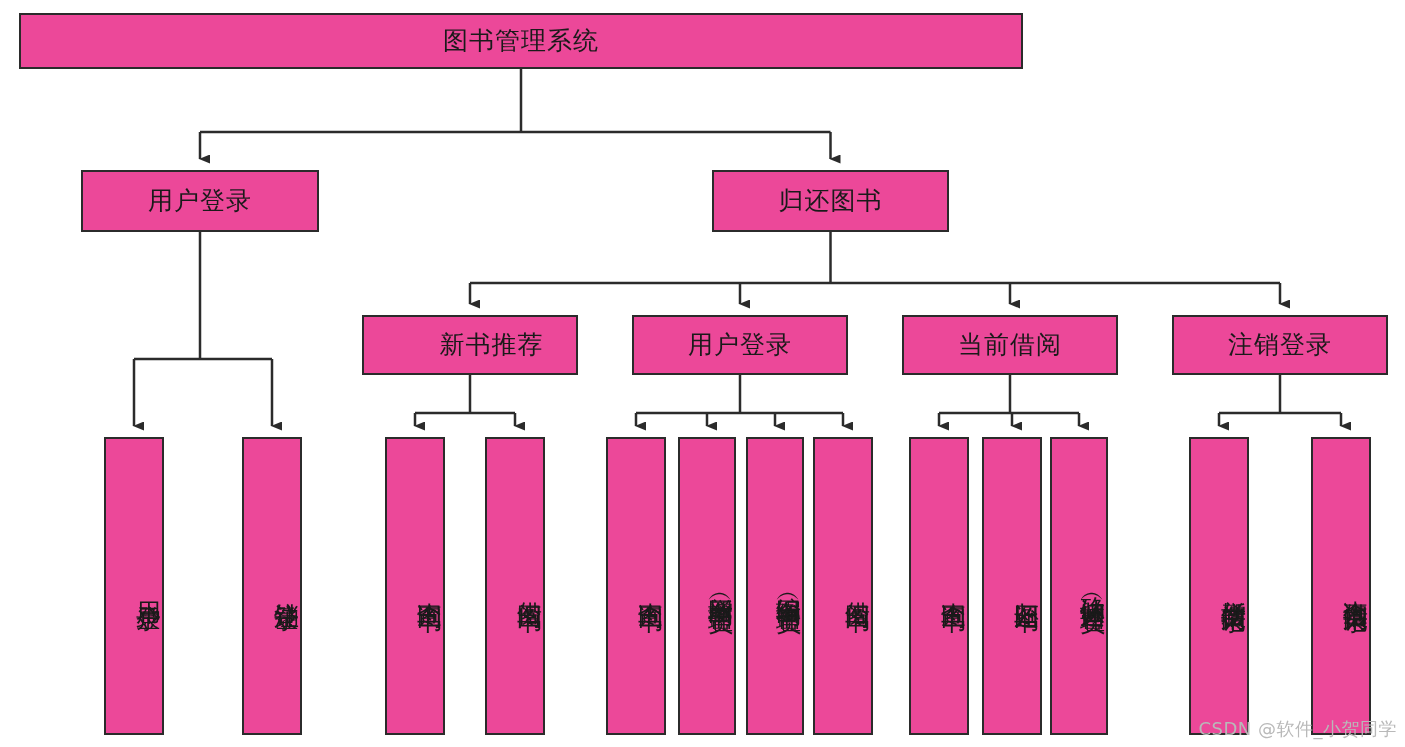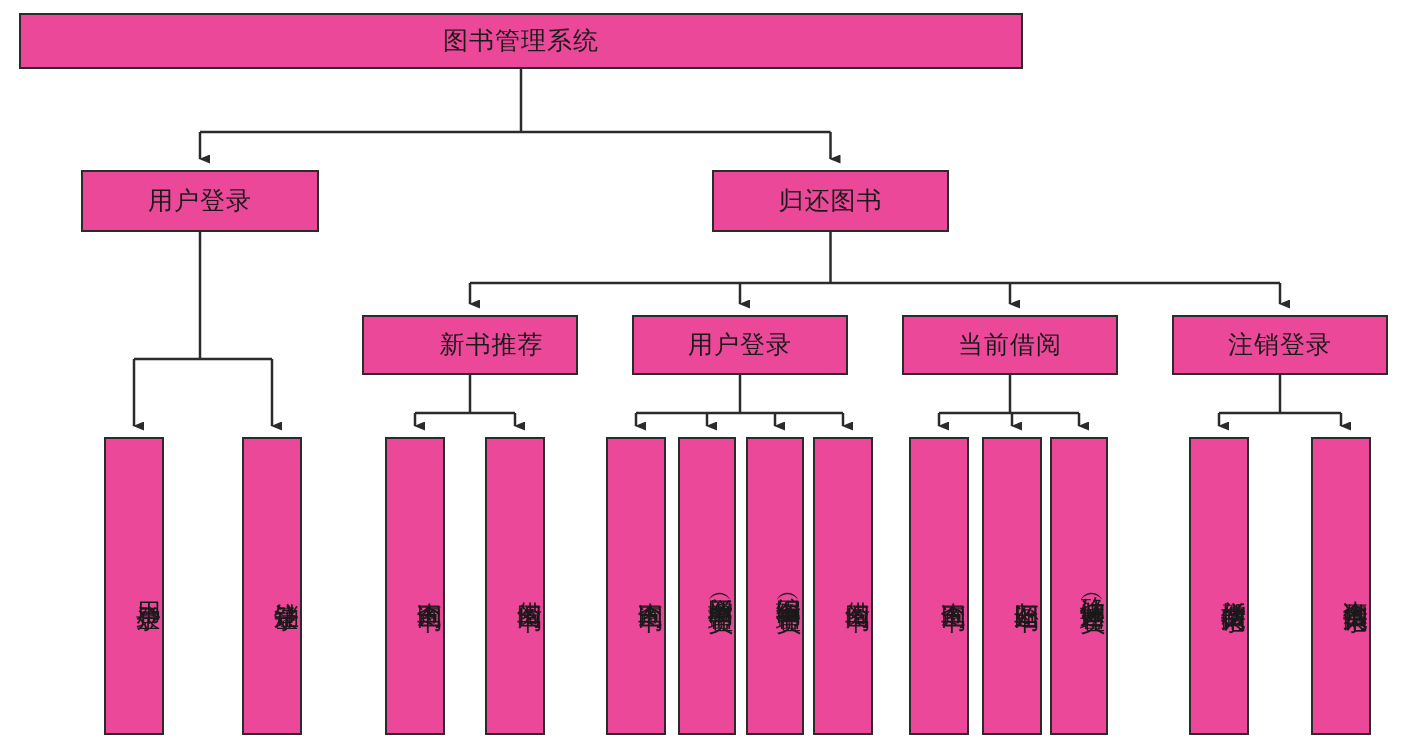--- a/index.html
+++ b/index.html
@@ -174,13 +174,14 @@
         <span class="node-label">确认归还（管理员）</span>
       </div>
       <div class="node vertical" style="left: 1189px; top: 437px; width: 60px; height: 298px;">
         <span class="node-label">新增借阅记录</span>
       </div>
       <div class="node vertical" style="left: 1311px; top: 437px; width: 60px; height: 298px;">
         <span class="node-label">查询借阅记录</span>
       </div>
     </div>
 
+  <div id="watermark">CSDN @软件_小贺同学</div>
 </div>
 
 </body></html>

